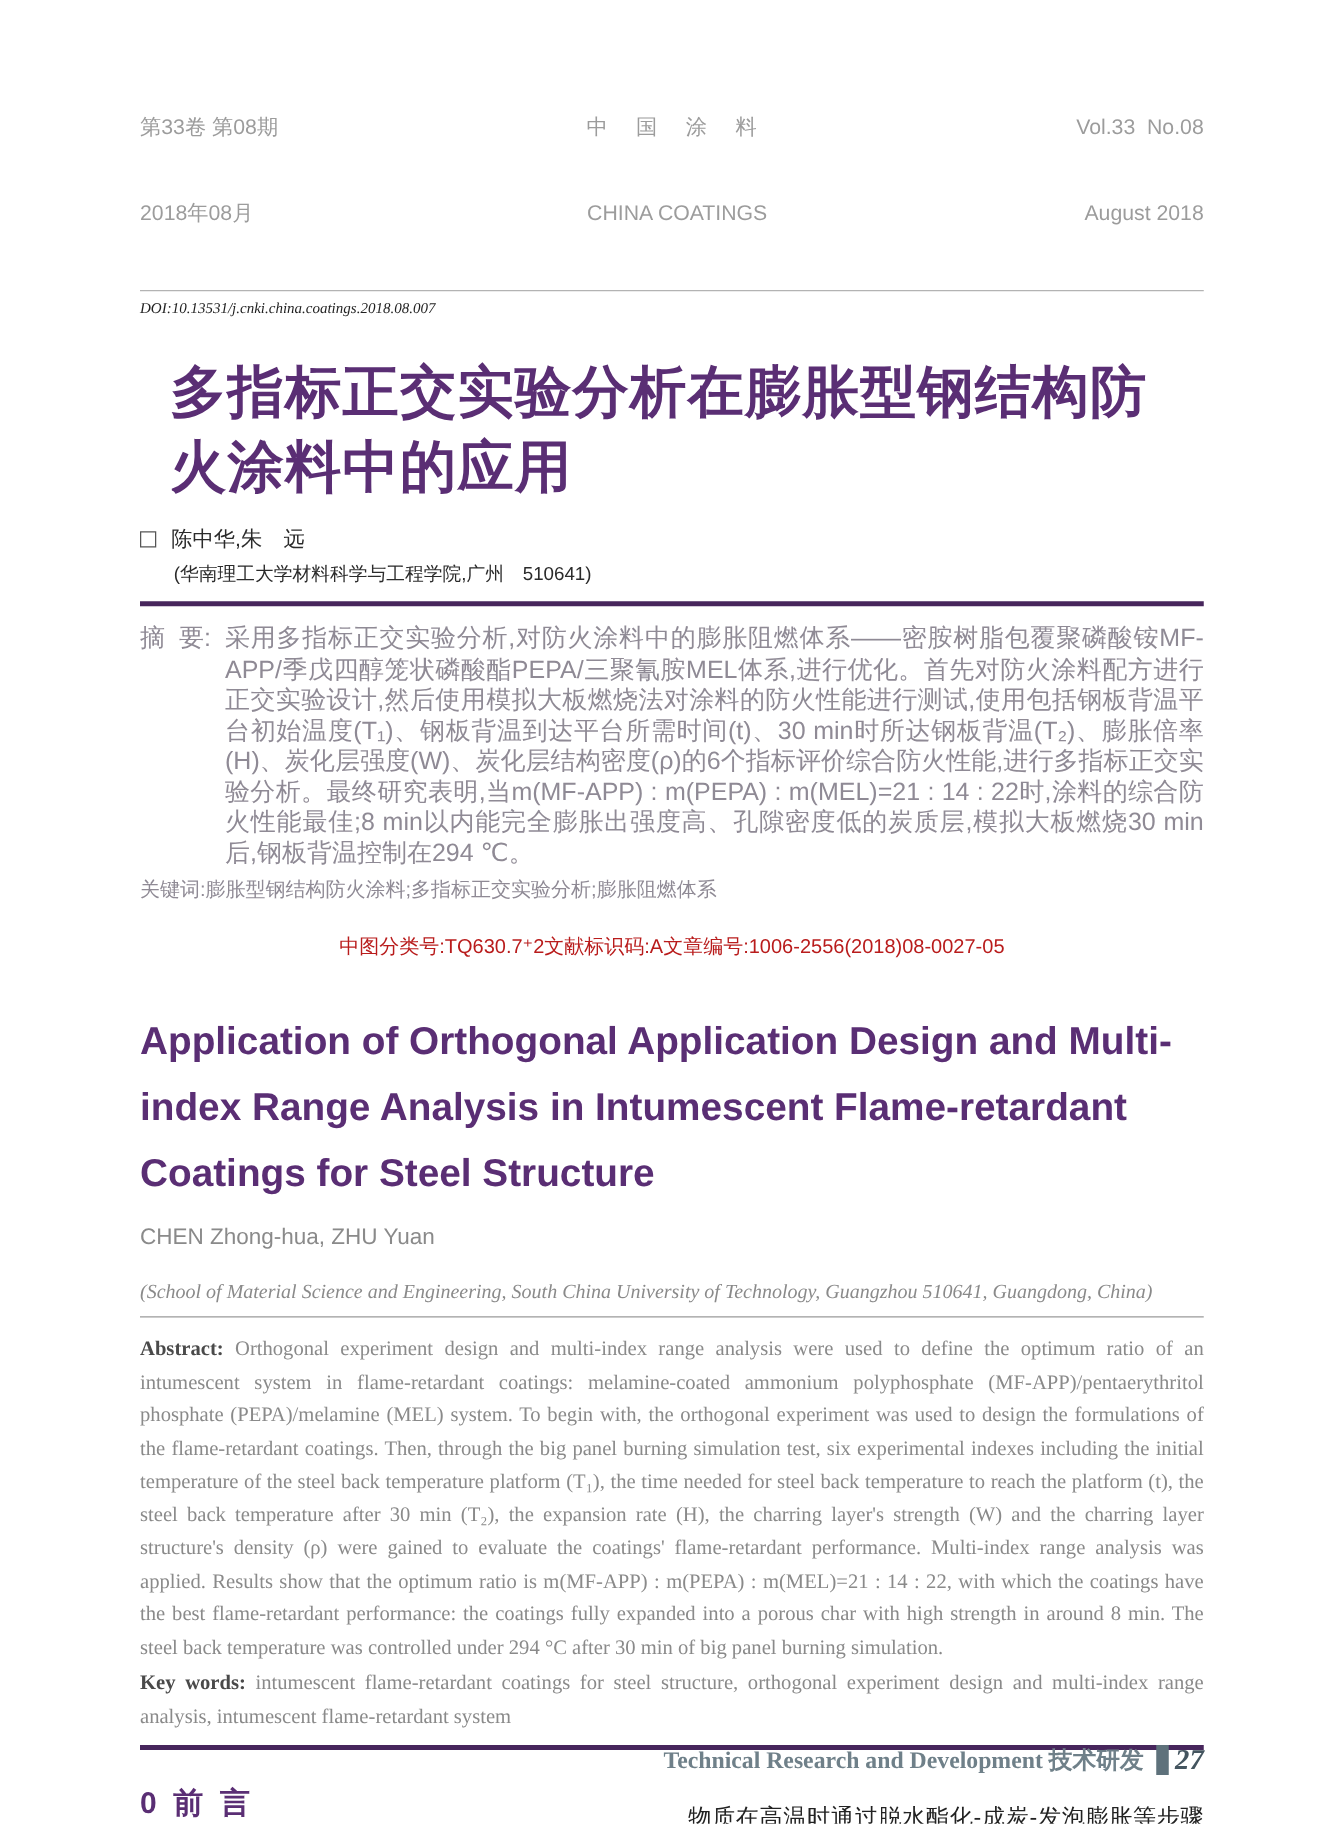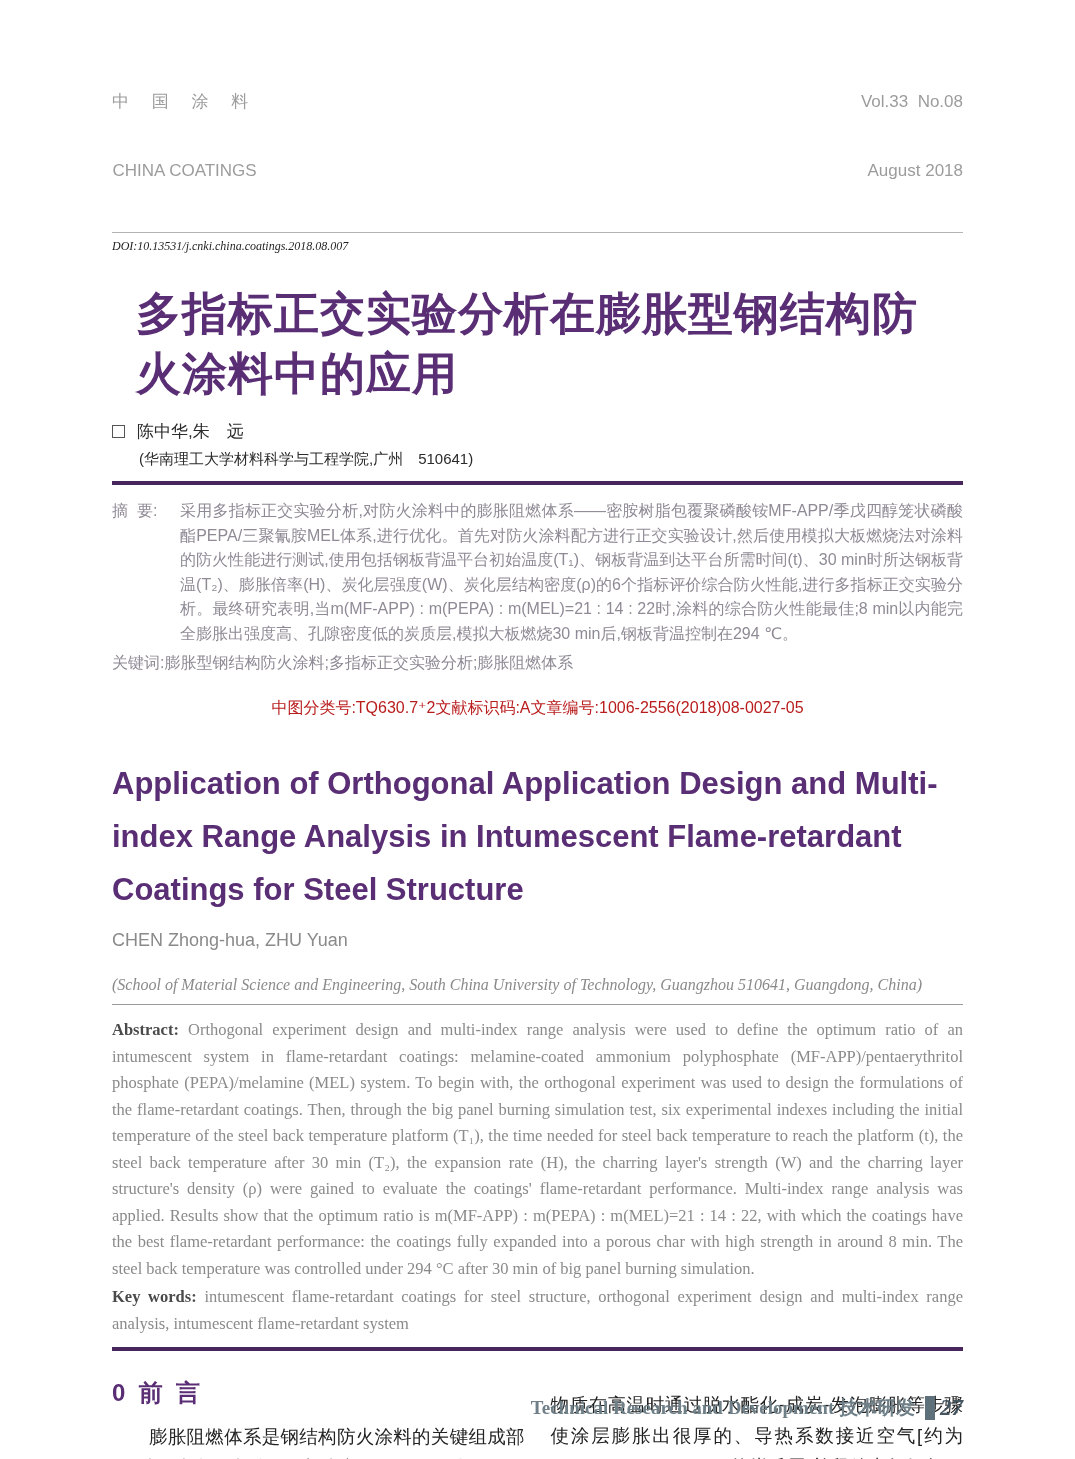--- a/index.html
+++ b/index.html
@@ -32,21 +32,21 @@
   
   .authors-cn { margin-top: 16px; font-size: 17px; color: #2b2b2b; }
   .authors-cn .marker { display: inline-block; width: 13px; height: 13px;
     border: 1.5px solid #555; margin-right: 12px; vertical-align: -1px; }
   .affil-cn { margin-top: 7px; padding-left: 27px; font-size: 15px; color: #2b2b2b; }
 
   .rule-purple { border: none; height: 4px; background: #47265c; margin-top: 12px; }
 
   
   .abstract-cn { position: relative; margin-top: 14px; padding-left: 68px;
-    color: #8f8a95; font-size: 16px; line-height: 24.5px; text-align: justify; }
+    color: #8f8a95; font-size: 20px; line-height: 24.5px; text-align: justify; }
   .abstract-cn .label { position: absolute; left: 0; top: 0; white-space: pre; }
   .keywords-cn { margin-top: 7px; color: #8f8a95; font-size: 16px; }
   .meta-row { display: flex; justify-content: center; margin-top: 24px;
     color: #b91c1c; font-size: 16px; }
 
   
   .en-title { margin-top: 38px; color: #5a2e74; font-weight: bold;
     font-size: 31px; line-height: 53px; }
   .authors-en { margin-top: 14px; color: #8a8a8a; font-size: 18px; }
   .affil-en { margin-top: 25px; color: #8a8a8a; font-size: 16px; font-style: italic;
@@ -77,20 +77,24 @@
   .pfooter .bar { display: inline-block; width: 10px; height: 24px;
     background: #5e717b; margin: 0 5px 0 10px; }
   .pfooter .pageno { font-style: italic; font-size: 23px; color: #44555f; }
 </style>
 </head>
 <body>
 
 <div class="page">
 
   <div class="jheader">
+    <div class="col left">
+      <div>第33卷 第08期</div>
+      <div>2018年08月</div>
+    </div>
     <div class="col center">
       <div class="cn">中 国 涂 料</div>
       <div>CHINA COATINGS</div>
     </div>
     <div class="col right">
       <div>Vol.33  No.08</div>
       <div>August 2018</div>
     </div>
   </div>
   <div class="doi">DOI:10.13531/j.cnki.china.coatings.2018.08.007</div>

